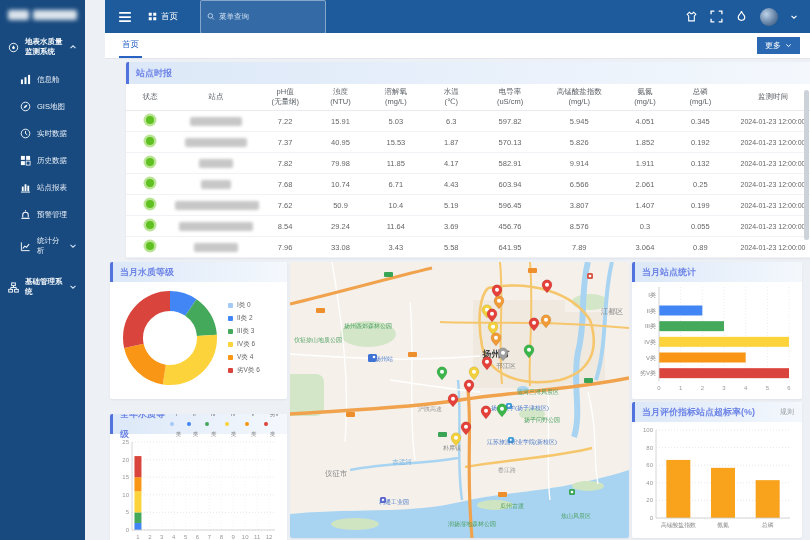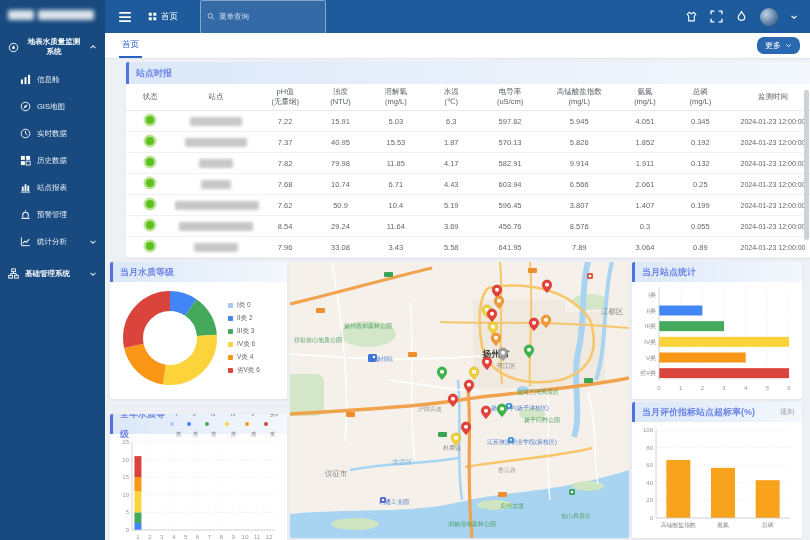--- a/index.html
+++ b/index.html
@@ -1,20 +1,20 @@
 <!DOCTYPE html>
 <html><head>
 <meta charset="utf-8">
 <style>
   html,body{margin:0;padding:0;background:#dfe3e8;}
   *{box-sizing:border-box;}
   #app{position:relative;width:810px;height:540px;overflow:hidden;background:#edf0f4;
        font-family:"Liberation Sans","DejaVu Sans",sans-serif;}
   
-  .sidebar{position:absolute;left:0;top:0;width:105px;height:540px;background:#184a7f;color:#fff;text-align:center;}
+  .sidebar{position:absolute;left:0;top:0;width:85px;height:540px;background:#184a7f;color:#fff;}
   .logo{display:flex;gap:4px;align-items:center;padding:10px 8px 8px 8px;}
   .logo .blur-block{height:10px;border-radius:2px;background:rgba(255,255,255,.85);filter:blur(2px);}
   .side-section{display:flex;align-items:center;gap:6px;padding:9px 8px;font-size:7.5px;font-weight:bold;color:#f2f6fa;cursor:pointer;}
   .side-item{display:flex;align-items:center;gap:6px;padding:8px 8px 8px 20px;font-size:7.5px;color:#e8eff7;cursor:pointer;}
   .icon12{width:11px;height:11px;flex:0 0 11px;display:inline-block;}
   .icon12 svg{width:100%;height:100%;display:block;}
   .chev{margin-left:auto;width:8px;height:8px;}
   .chev svg{width:8px;height:8px;display:block;}
   
   .topbar{position:absolute;left:105px;top:0;width:705px;height:33px;background:#1e5b9c;display:flex;align-items:center;color:#fff;}
@@ -24,21 +24,21 @@
   .crumb .icon12{width:9px;height:9px;flex-basis:9px;}
   .searchbox{margin-left:22px;width:126px;height:17px;border:1px solid rgba(255,255,255,.4);background:rgba(255,255,255,.1);
              border-radius:2px;display:flex;align-items:center;gap:4px;padding:16px 6px;}
   .searchbox .ph{font-size:7.5px;color:#cfe0f2;}
   .tb-right{margin-left:auto;display:flex;align-items:center;gap:12px;padding-right:12px;}
   .tb-right .tb-ico{margin-left:0;width:13px;height:13px;}
   .avatar{width:18px;height:18px;border-radius:50%;background:radial-gradient(circle at 35% 35%,#bcd2e8,#5d7ca0 60%,#31506f);filter:blur(.5px);cursor:pointer;}
   
   .tabstrip{position:absolute;left:105px;top:33px;width:705px;height:26px;background:#fff;border-bottom:1px solid #e2e6ec;display:flex;align-items:center;}
   .tab{margin-left:14px;font-size:8.5px;color:#2a62c4;height:100%;display:flex;align-items:center;border-bottom:2px solid #2a62c4;padding:0 3px;cursor:pointer;}
-  .more-btn{margin-left:auto;margin-right:10px;background:#2a69b2;color:#fff;font-size:8px;padding:3px 8px;border-radius:7px;display:flex;align-items:center;gap:4px;cursor:pointer;}
+  .more-btn{margin-left:auto;margin-right:10px;background:#2a69b2;color:#fff;font-size:8px;padding:3px 8px;border-radius:0;display:flex;align-items:center;gap:4px;cursor:pointer;}
   .more-btn svg{width:7px;height:7px;}
   
   .panel{position:absolute;background:#fff;border-radius:2px;box-shadow:0 1px 2px rgba(60,80,120,.08);overflow:hidden;}
   .panel-hd{height:20px;background:linear-gradient(90deg,#dce8f8,#f4f8fd);border-left:3px solid #5272dd;color:#6d84e6;
             font-size:9px;font-weight:bold;line-height:20px;padding-left:7px;display:flex;align-items:center;}
   .panel-hd .hd-link{margin-left:auto;margin-right:8px;font-size:7px;color:#9aa0a8;font-weight:normal;cursor:pointer;}
   #stationPanel{left:126px;top:62px;width:692px;height:196px;}
   #stationPanel .panel-hd{height:22px;}
   
   table.sta{width:100%;border-collapse:collapse;table-layout:fixed;}

